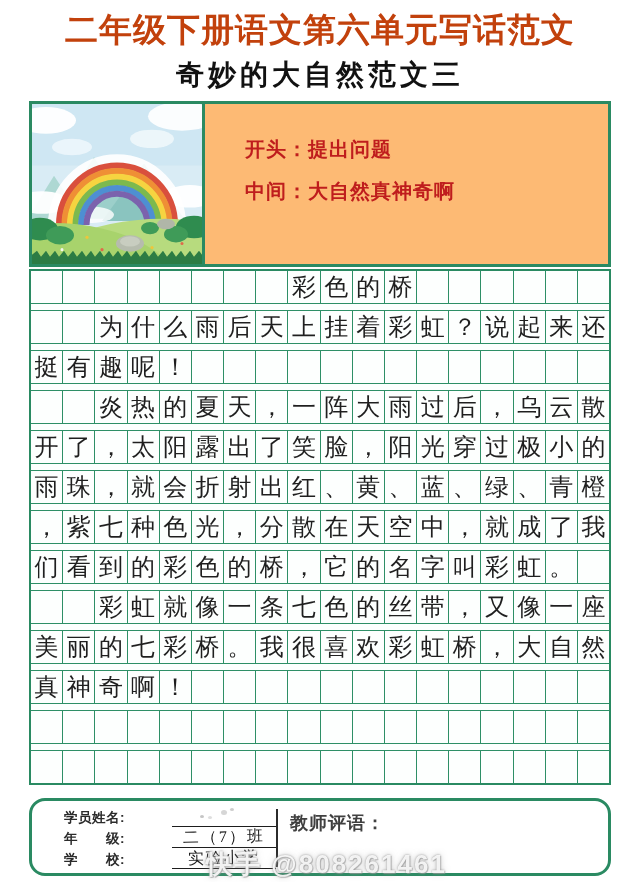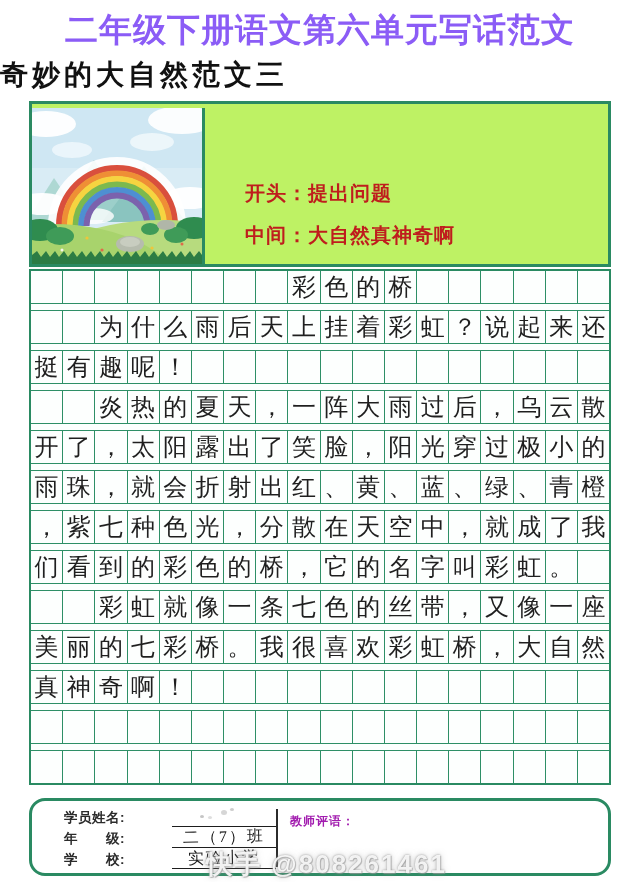--- a/index.html
+++ b/index.html
@@ -8,35 +8,35 @@
     background:#ffffff;
     font-family:"Liberation Sans", sans-serif;
     position:relative; overflow:hidden;
   }
   .page { width:640px; height:882px; position:relative; }
 
   
   .main-title {
     margin:8px 0 0; text-align:center;
     font-family:"Liberation Serif", serif;
-    font-weight:900; font-size:33px; color:#8b5cf6;
+    font-weight:900; font-size:33px; color:#c2410c;
     letter-spacing:1px;
   }
   .sub-title {
-    margin:3px 0 7px; text-align:left;
+    margin:3px 0 7px; text-align:center;
     font-family:Liberation Sans, sans-serif;
     font-weight:600; font-size:28px; color:#111;
     letter-spacing:4px;
   }
 
   
   .outline-box {
     margin:0 29px; height:160px;
     border:3px solid #2a8a62;
-    display:flex; background:#bef264;align-items:flex-end;
+    display:flex; background:#fdba74;
   }
   .illus {
     width:170px; flex:0 0 170px;
     border-right:3px solid #2a8a62;
     position:relative; overflow:hidden; background:#ddeef6;
   }
   .illus svg { display:block; width:100%; height:100%; }
   .notes { flex:1; padding:32px 0 0 40px; }
   .notes p {
     margin:0 0 15px;
@@ -88,21 +88,21 @@
     display:inline-block; transform:rotate(-1.2deg);
   }
   .smudge {
     position:absolute; left:28px; top:8px; width:4px; height:3px;
     background:rgba(90,90,90,.35); border-radius:50%;
     box-shadow:22px -4px 0 1px rgba(90,90,90,.25), 30px -7px 0 rgba(90,90,90,.3), 8px 1px 0 rgba(90,90,90,.2);
     filter:blur(.6px);
   }
   .f-div { width:2px; background:#2b2b2b; margin:4px 0 2px; }
   .f-right { flex:1; padding:6px 0 0 12px; }
-  .teacher-lbl { font-size:12px; font-weight:bold; color:#a21caf; letter-spacing:1px; }
+  .teacher-lbl { font-size:18px; font-weight:bold; color:#404040; letter-spacing:1px; }
 
   
   .watermark {
     position:absolute; left:0; right:0; bottom:8px;
     text-align:center; pointer-events:none;
     font-family:"Liberation Sans", sans-serif;
     font-weight:bold; font-size:26px; letter-spacing:2px;
     color:rgba(255,255,255,0.88);
     text-shadow:0 0 2px rgba(140,140,140,.95), 0 0 6px rgba(150,150,150,.55), 1px 1px 0 rgba(160,160,160,.5);
     margin-left:13px;

